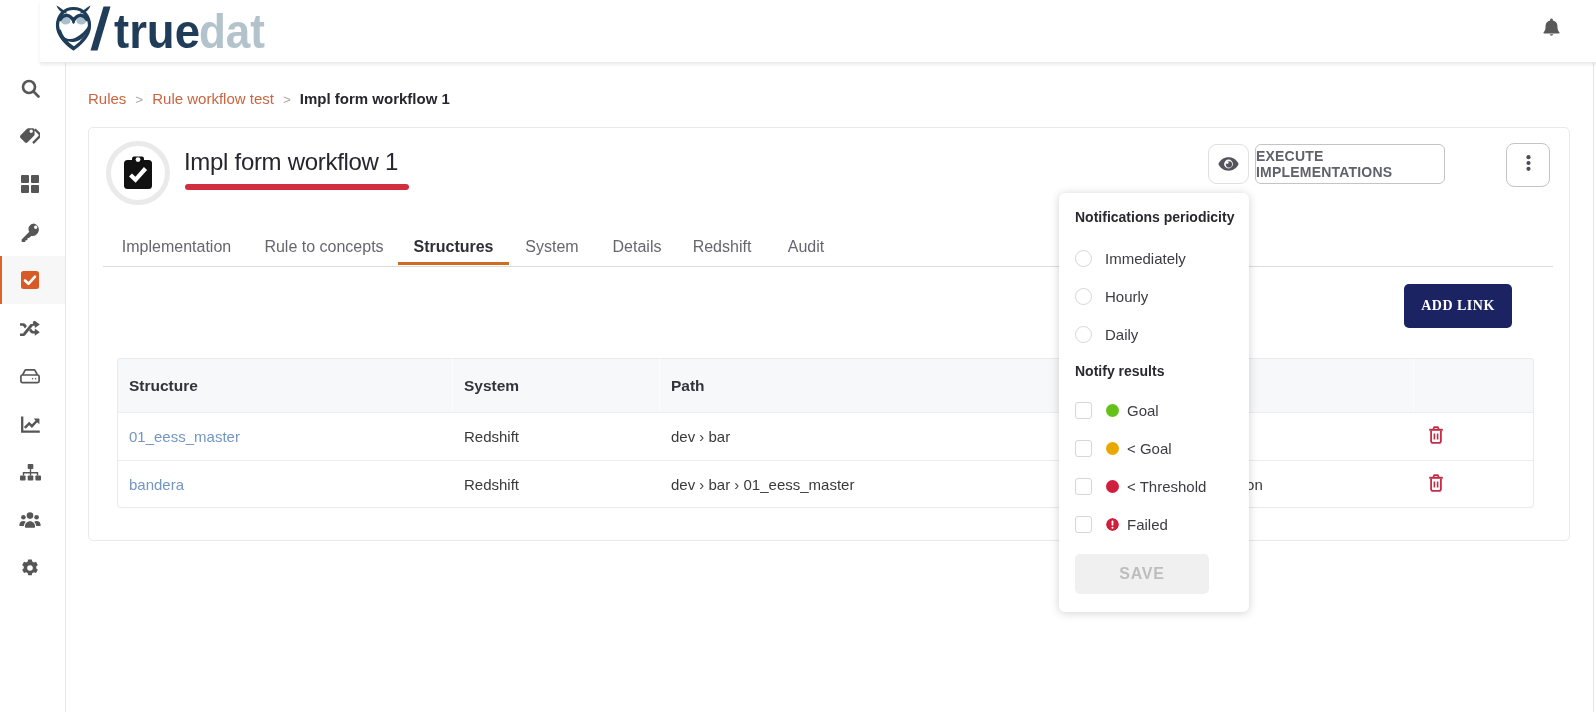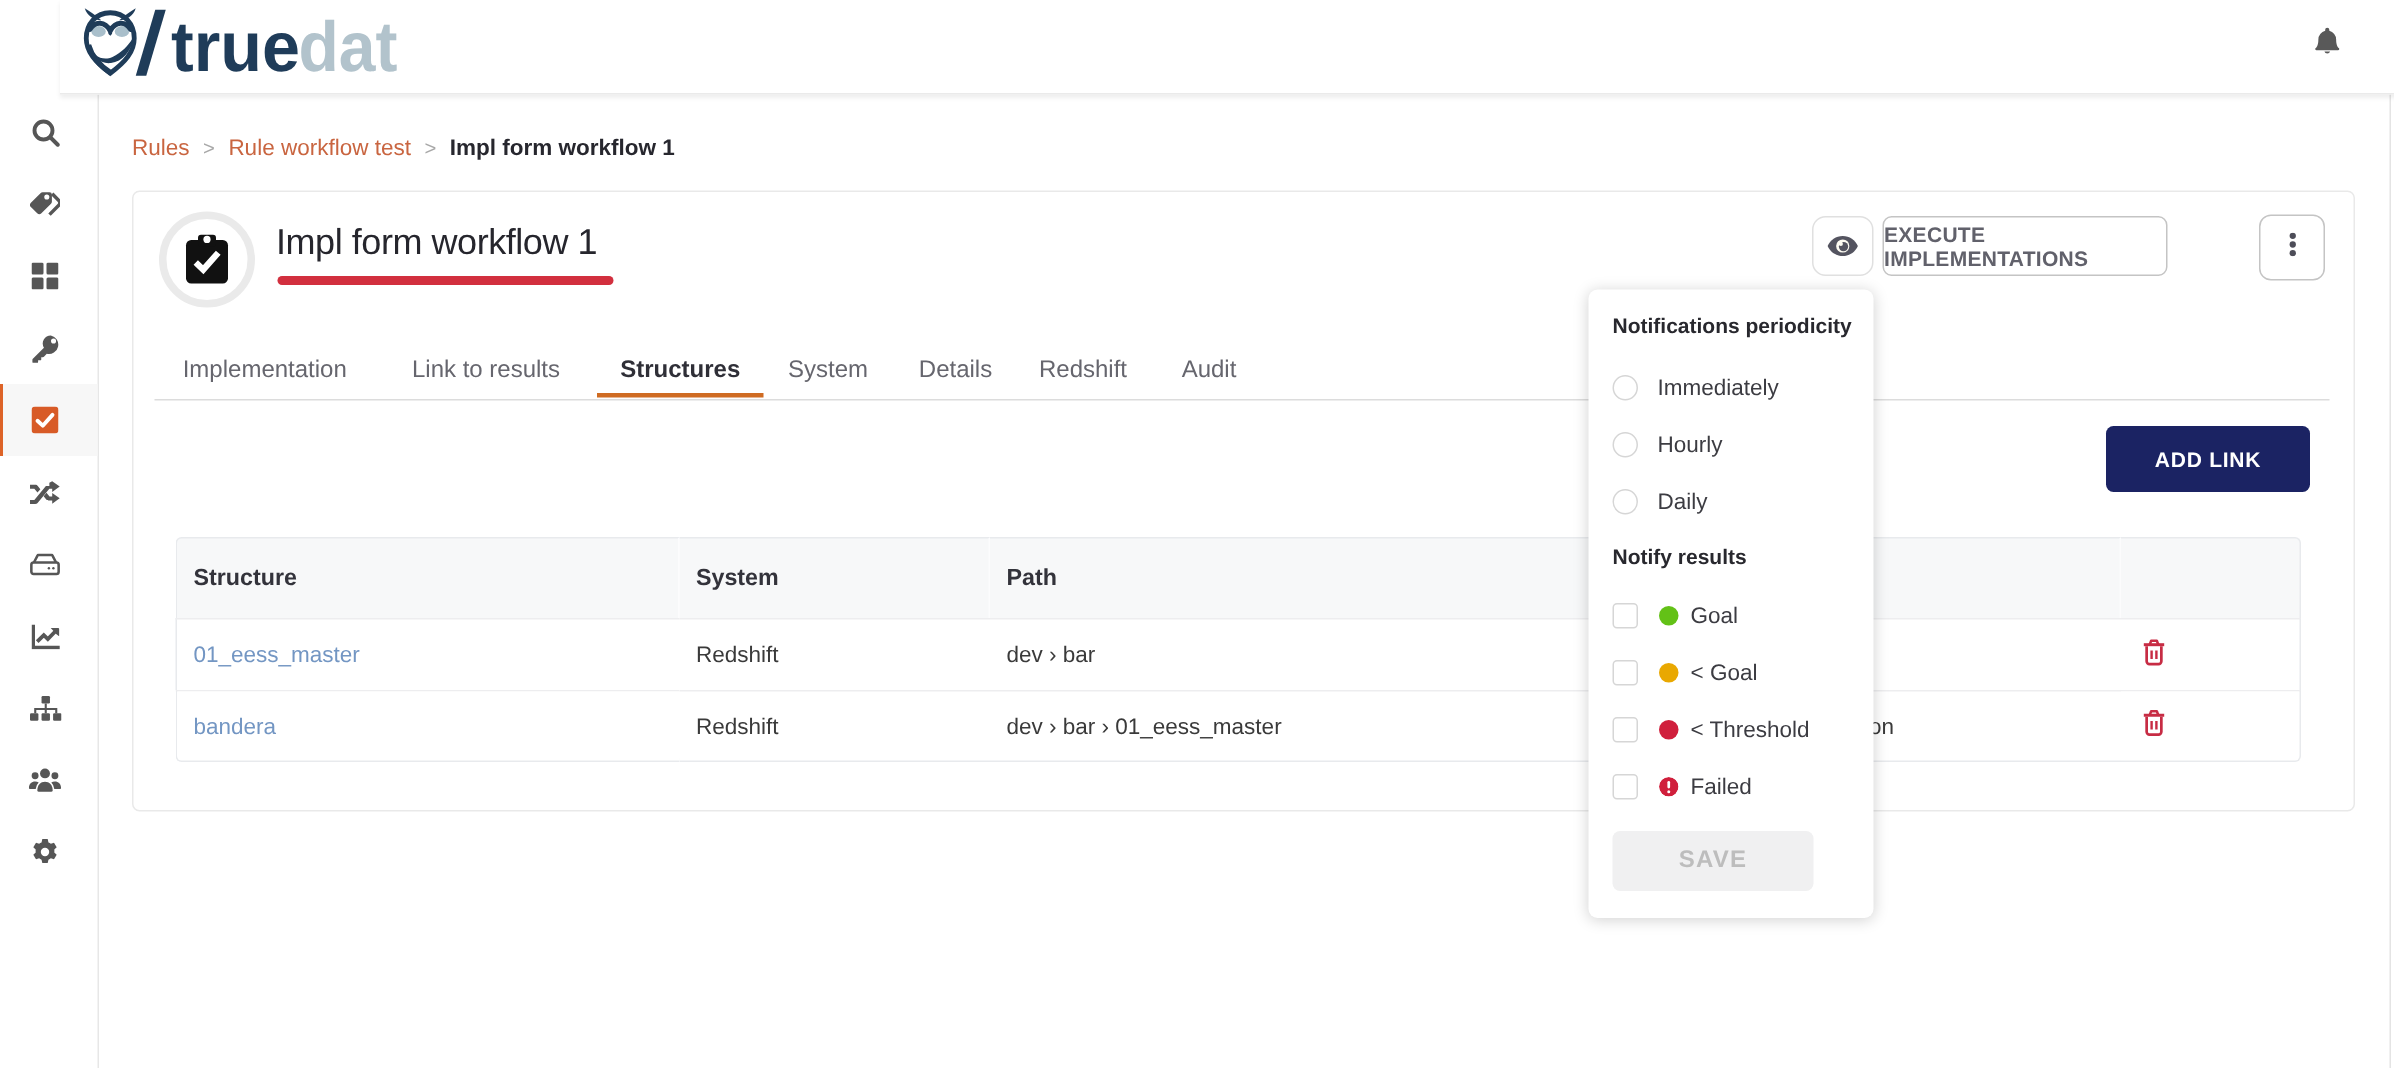--- a/index.html
+++ b/index.html
@@ -23,21 +23,21 @@
   .hbtn { position:absolute; top:16px; height:40px; background:#fff; border:1px solid #c4c4c4; border-radius:6px; display:flex; align-items:center; justify-content:center; color:#5d5d66; }
   .hbtn.eye { left:1119px; width:41px; border-color:#e0e0e0; border-radius:9px; }
   .hbtn.exec { left:1166px; width:190px; font-size:14px; font-weight:bold; letter-spacing:0.2px; color:#61616b; }
   .hbtn.kebab { left:1417px; top:15px; width:44px; height:44px; border-radius:8px; }
 
   .tabs { position:absolute; left:14px; top:102px; width:1450px; height:37px; border-bottom:1px solid #dcdcdc; white-space:nowrap; }
   .tab { display:inline-block; text-align:center; line-height:33px; font-size:16px; color:#66666e; position:relative; }
   .tab.active { color:#2f2f37; font-weight:bold; }
   .tab.active:after { content:""; position:absolute; left:0; right:0; bottom:-2px; height:3px; background:#cf6b22; }
 
-  .addlink { position:absolute; left:1315px; top:156px; width:136px; height:44px; background:#1b2363; border-radius:5px; color:#fff; font-size:14px; font-weight:bold; letter-spacing:0.5px; display:flex; align-items:center; justify-content:center; }
+  .addlink { position:absolute; left:1315px; top:156px; width:108px; height:44px; background:#1b2363; border-radius:5px; color:#fff; font-size:14px; font-weight:bold; letter-spacing:0.5px; display:flex; align-items:center; justify-content:center;font-family:Liberation Serif, serif; }
 
   table.grid { position:absolute; left:28px; top:230px; width:1417px; border-collapse:separate; border-spacing:0; font-size:15px; color:#3a3a3a; }
   table.grid th { background:#f7f8f9; text-align:left; font-size:15.5px; color:#33333b; height:54px; padding:0 0 0 11px; border-top:1px solid #e8eaed; border-right:1px solid #fcfcfd; font-weight:bold; }
   table.grid th:first-child { border-left:1px solid #e8eaed; border-top-left-radius:4px; }
   table.grid th:last-child { border-right:1px solid #e8eaed; border-top-right-radius:4px; }
   table.grid td { height:48px; padding:0 0 0 11px; border-top:1px solid #ededef; }
   table.grid td:last-child { padding:0 0 0 14px; text-align:left !important; }
   table.grid td:first-child { border-left:1px solid #e8eaed; }
   table.grid td:last-child { border-right:1px solid #e8eaed; }
   table.grid tr.last td { border-bottom:1px solid #e8eaed; }
@@ -205,21 +205,21 @@
   <div class="hbtn exec">EXECUTE IMPLEMENTATIONS</div>
   <div class="hbtn kebab">
     <svg width="5" height="16" viewBox="0 0 5 16" fill="#4d4d58" style="margin-bottom:4px">
       <circle cx="2.5" cy="2.2" r="2.1"></circle>
         <circle cx="2.5" cy="8" r="2.1"></circle>
         <circle cx="2.5" cy="13.8" r="2.1"></circle>
     </svg>
   </div>
 
   <div class="tabs">
-    <div class="tab" style="width:147px">Implementation</div><div class="tab" style="width:148px">Link to results</div><div class="tab active" style="width:111px">Structures</div><div class="tab" style="width:86px">System</div><div class="tab" style="width:84px">Details</div><div class="tab" style="width:86px">Redshift</div><div class="tab" style="width:82px">Audit</div>
+    <div class="tab" style="width:147px">Implementation</div><div class="tab" style="width:148px">Rule to concepts</div><div class="tab active" style="width:111px">Structures</div><div class="tab" style="width:86px">System</div><div class="tab" style="width:84px">Details</div><div class="tab" style="width:86px">Redshift</div><div class="tab" style="width:82px">Audit</div>
   </div>
 
   <div class="addlink">ADD LINK</div>
 
   <table class="grid">
     <tbody>
         <tr>
       <th style="width:336px">Structure</th>
       <th style="width:207px">System</th>
       <th style="width:437px">Path</th>

